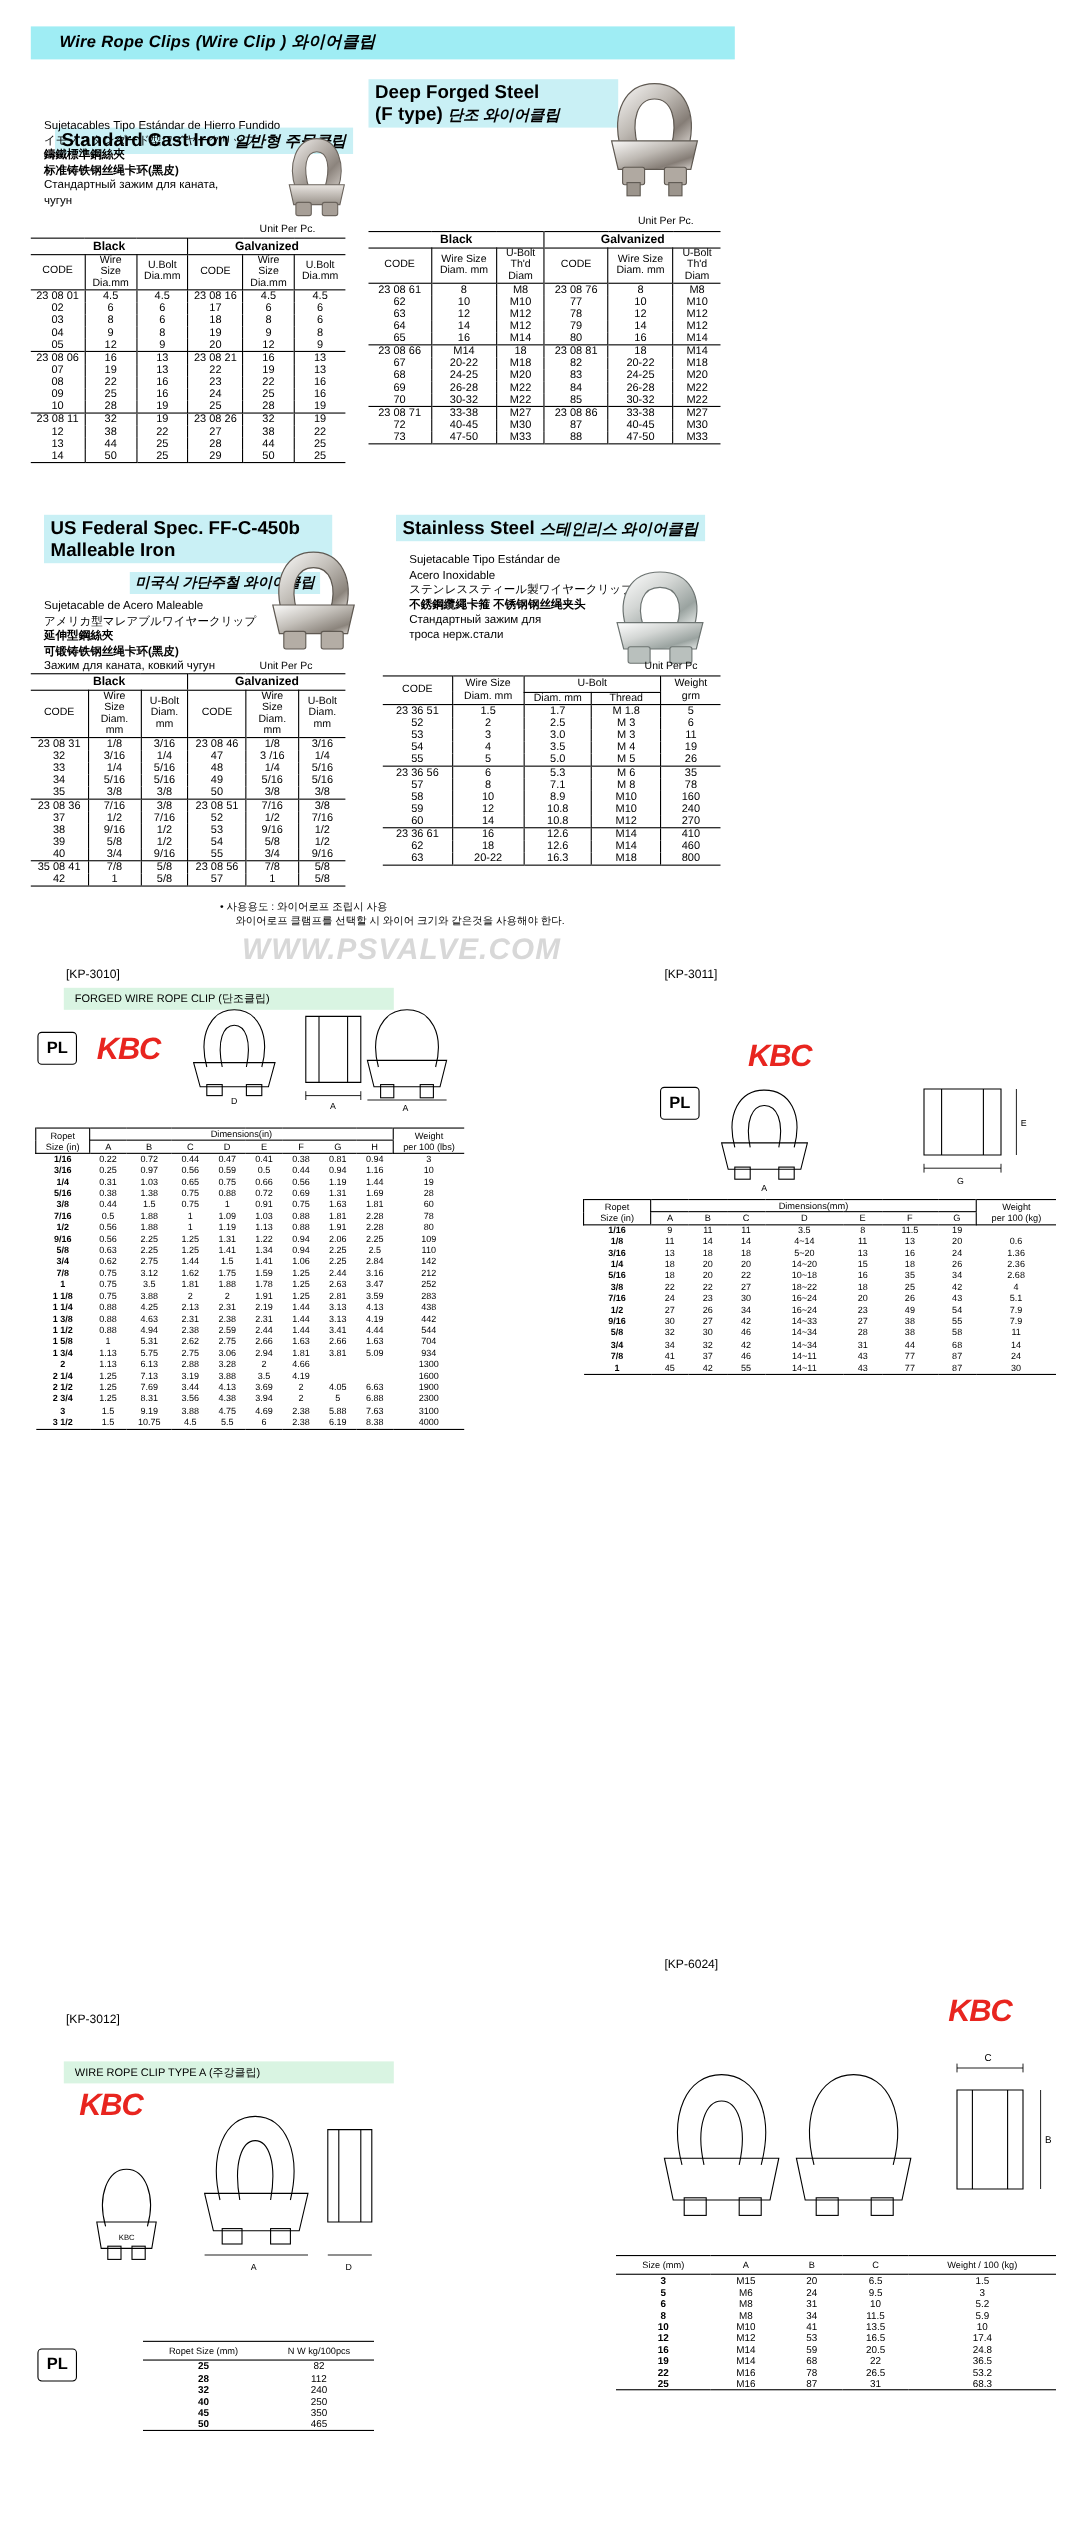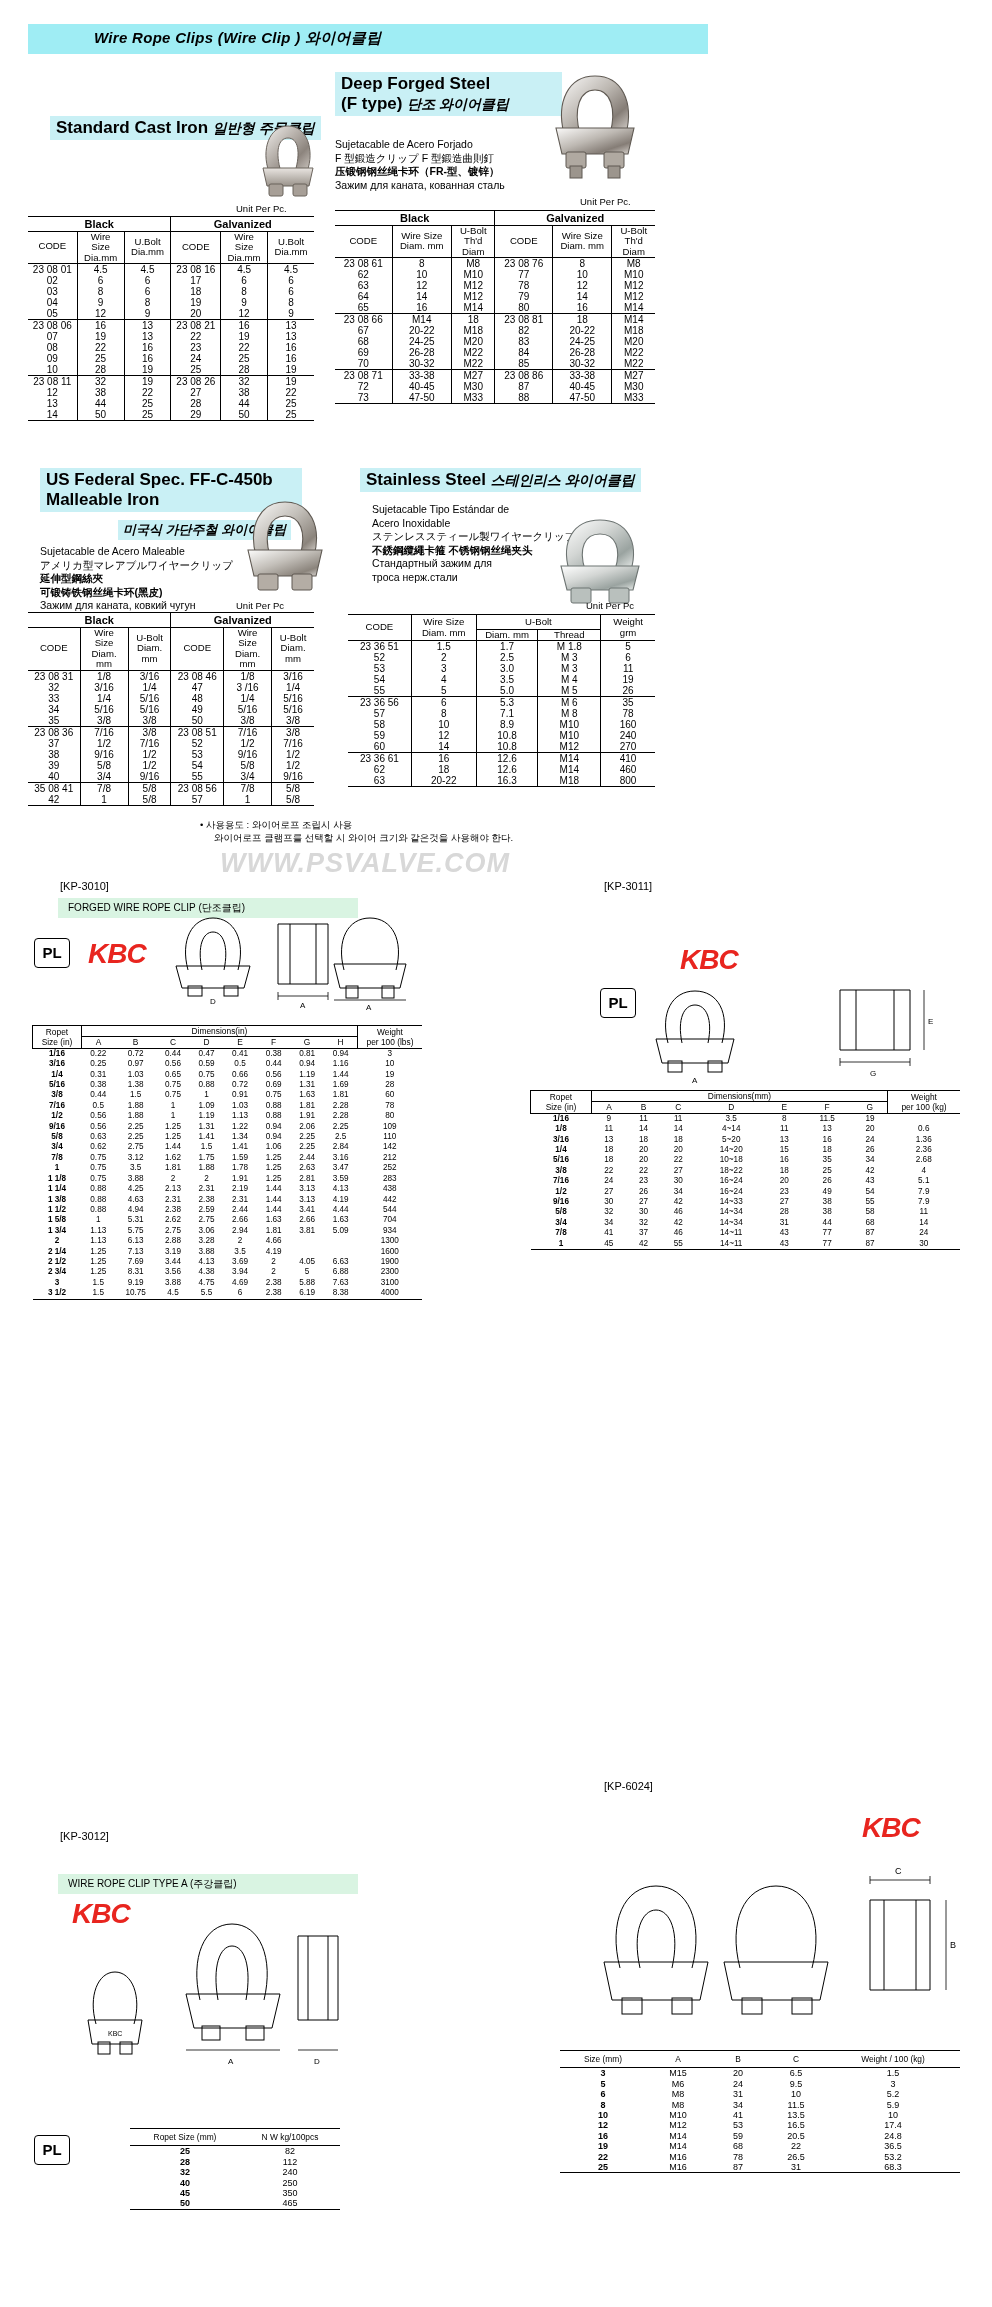--- a/index.html
+++ b/index.html
@@ -1,19 +1,19 @@
 <!DOCTYPE html>
 <html><head>
 <meta charset="utf-8">
 <style>
   html,body{margin:0;padding:0;}
   body{width:992px;background:#ffffff;font-family:"Liberation Sans",sans-serif;color:#000;}
   .page{position:relative;width:992px;height:2307px;background:#fff;overflow:hidden;}
   .hl{background:#c9f0f5;}
-  .title-bar{position:absolute;left:28px;top:24px;width:640px;height:30px;background:#9fedf4;padding-left:40px;}
+  .title-bar{position:absolute;left:28px;top:24px;width:640px;height:30px;background:#9fedf4;}
   .title-bar span{display:block;padding:5px 0 0 26px;font-style:italic;font-weight:bold;font-size:15px;letter-spacing:.3px;}
   .sec-title{position:absolute;font-weight:bold;font-size:17px;}
   .sec-title .kr{font-style:italic;font-weight:bold;font-size:14px;}
   .desc{position:absolute;font-size:10.5px;line-height:13.6px;}
   .desc div{white-space:nowrap;}
   .cjk{font-weight:bold;}
   .unit{position:absolute;font-size:9.5px;}
   table.spec{position:absolute;border-collapse:collapse;font-size:10px;}
   table.spec th,table.spec td{padding:0 4px;text-align:center;font-weight:normal;}
   table.spec th{font-size:9.6px;line-height:10.5px;}
@@ -42,20 +42,28 @@
 <div class="page">
 
   <div class="title-bar">
     <span>Wire Rope Clips  (Wire Clip ) 와이어클립</span>
   </div>
 
   <div class="sec-title hl" style="left:50px;top:72px;padding:2px 6px;margin-top:44px;">
     <span>Standard Cast Iron</span>
     <span class="kr">일반형 주물클립</span>
   </div>
+  <div class="desc" style="left:40px;top:108px;">
+    <div>Sujetacables Tipo Estándar de Hierro Fundido</div>
+    <div>イモノスタンダード型ワイヤークリップ</div>
+    <div class="cjk">鑄鐵標準鋼絲夾</div>
+    <div class="cjk">标准铸铁钢丝绳卡环(黑皮)</div>
+    <div>Стандартный зажим для каната,</div>
+    <div>чугун</div>
+  </div>
 
   <div class="clipimg" style="left:243px;top:110px;width:90px;height:90px;">
     <svg width="90" height="90" viewBox="0 0 90 90">
       <defs>
         <linearGradient id="mg1" x1="0" y1="0" x2="1" y2="1">
           <stop offset="0" stop-color="#f2f0ee"></stop>
             <stop offset=".4" stop-color="#b9b3ad"></stop>
           <stop offset=".7" stop-color="#8c847d"></stop>
             <stop offset="1" stop-color="#cfc9c3"></stop>
         </linearGradient>
@@ -217,26 +225,20 @@
         </tr>
       </tbody>
   </table>
 
   <div class="sec-title hl" style="left:335px;top:72px;padding:2px 6px;width:215px;">
     <div>Deep Forged Steel</div>
     <div>
       <span>(F type)</span>
       <span class="kr">단조 와이어클립</span>
     </div>
-  </div>
-  <div class="desc" style="left:335px;top:138px;">
-    <div>Sujetacable de Acero Forjado</div>
-    <div>F 型鍛造クリップ    F 型鍛造曲則釘</div>
-    <div class="cjk">压锻钢钢丝绳卡环（FR-型、镀锌）</div>
-    <div>Зажим для каната, кованная сталь</div>
   </div>
 
   <div class="clipimg" style="left:540px;top:62px;width:110px;height:120px;">
     <svg width="110" height="120" viewBox="0 0 110 120">
       <defs>
         <linearGradient id="mg2" x1="0" y1="0" x2="1" y2="1">
           <stop offset="0" stop-color="#fbfaf9"></stop>
             <stop offset=".45" stop-color="#bdb8b2"></stop>
           <stop offset=".75" stop-color="#857d76"></stop>
             <stop offset="1" stop-color="#ded9d4"></stop>

